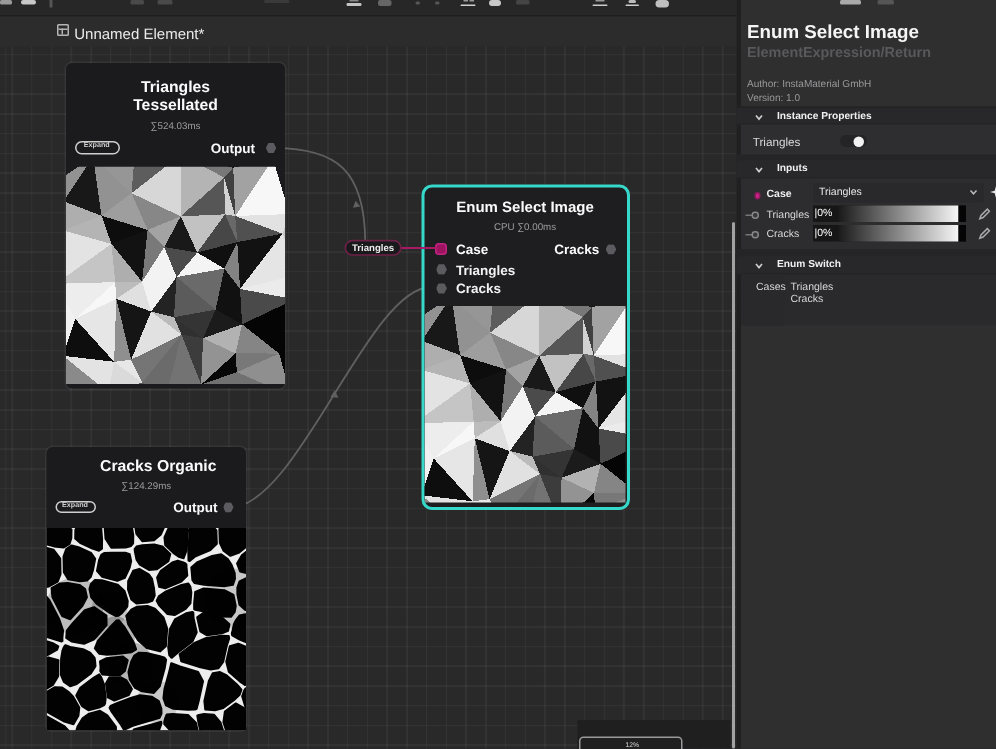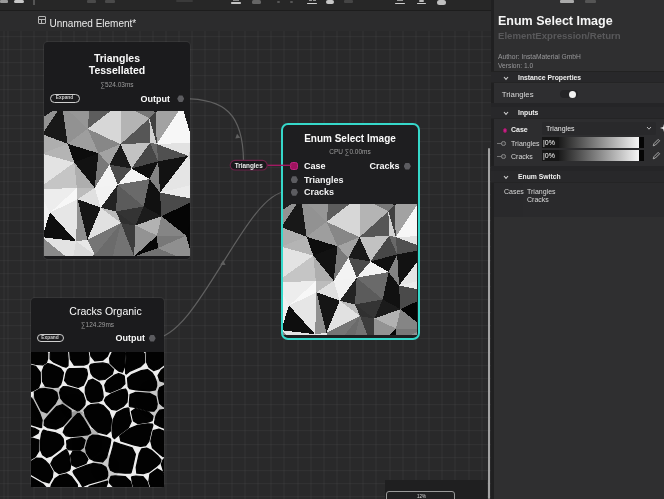--- a/index.html
+++ b/index.html
@@ -150,21 +150,21 @@
         <path d="M76.5,33.2 L105.4,7.3 L106.0,31.9Z" fill="rgb(86,86,86)"></path>
         <path d="M76.5,33.2 L65.5,53.7 L54.4,42.3Z" fill="rgb(163,163,163)"></path>
         <path d="M87.5,57.4 L76.5,33.2 L106.0,31.9Z" fill="rgb(194,194,194)"></path>
         <path d="M65.5,53.7 L76.5,33.2 L87.5,57.4Z" fill="rgb(25,25,25)"></path>
       </svg>
     </div>
 </div>
 
 <div class="abs" style="left:31px;top:298px;width:133px;height:189px;background:#1b1b1d;border-radius:4px;
      box-shadow:0 0 0 1px rgba(255,255,255,0.06);z-index:3">
-  <div class="txt" style="left:0;top:7px;width:149px;text-align:center;font-size:10.5px;font-weight:normal;color:#fafafa">Cracks Organic</div>
+  <div class="txt" style="left:0;top:7px;width:149px;text-align:center;font-size:10.5px;font-weight:bold;color:#fafafa">Cracks Organic</div>
   <div class="txt" style="left:0;top:22.5px;width:133px;text-align:center;font-size:6.5px;color:#9c9c9c">∑124.29ms</div>
   <div class="abs" style="left:5.5px;top:35.5px;width:27px;height:8.5px;border:1px solid #cfcfcf;border-radius:4.5px;
        font-size:4.8px;font-weight:bold;color:#cccccc;text-align:center;line-height:6.6px">Expand</div>
   <div class="txt" style="right:19px;top:35px;font-size:9px;font-weight:bold;color:#fafafa">Output</div>
   <div style="position:absolute;left:117.7px;top:36.7px;width:7.0px;height:7.0px;background:#5c5c60;clip-path:polygon(25% 3%,75% 3%,100% 50%,75% 97%,25% 97%,0% 50%);"></div>
   <div class="abs" style="left:0;top:54px;width:133px;height:135px;overflow:hidden">
       <svg width="133" height="135" viewBox="0 0 133 135" style="position:absolute">
         <rect width="133" height="135" fill="#ededed"></rect>
         <g fill="#020202" stroke="#020202" stroke-width="1.25" stroke-linejoin="round">
           <path d="M7.4,-34.6 L10.4,-33.6 L9.1,-27.7 L2.9,-14.4 L-2.5,-8.0 L-9.9,-4.8 L-14.2,-5.7 L-19.7,-11.0 L-15.7,-18.2 L0.4,-30.4Z"></path>

